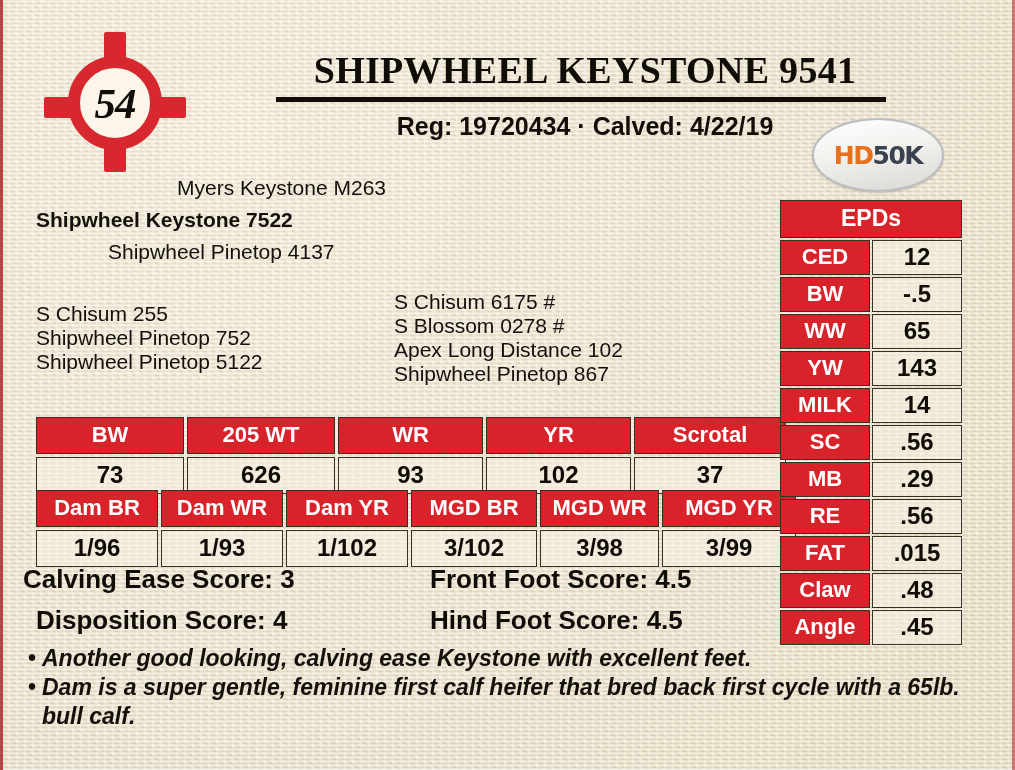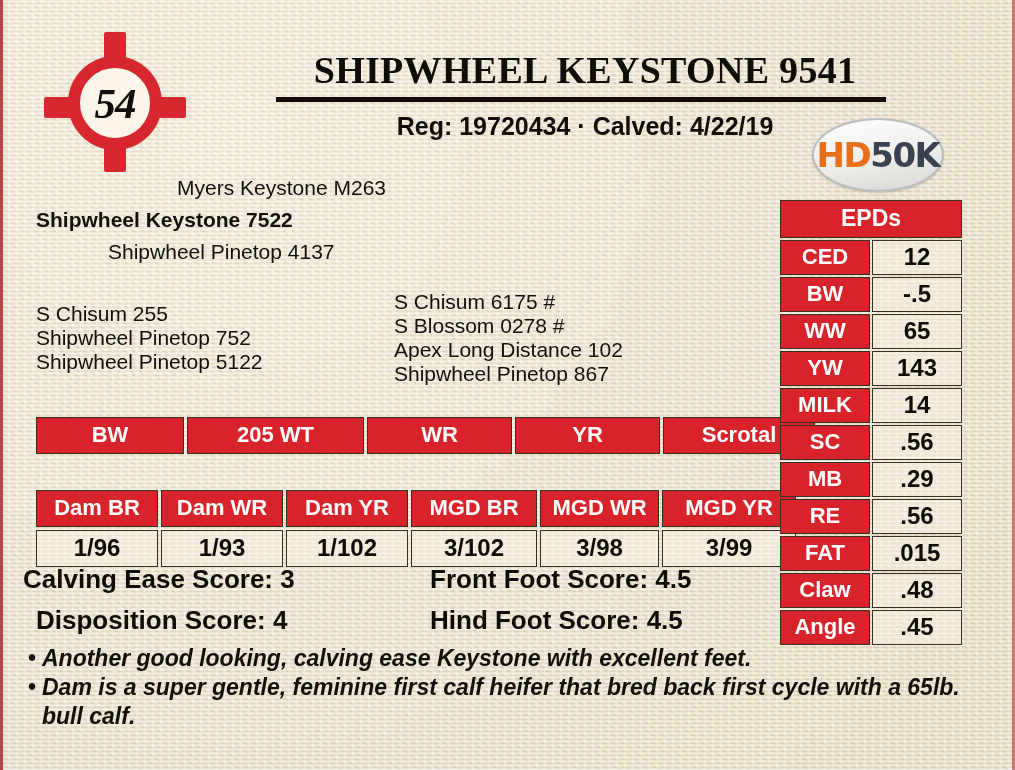--- a/index.html
+++ b/index.html
@@ -42,21 +42,21 @@
            color:#100c06; letter-spacing:.3px; white-space:nowrap; }
   #title-rule { position:absolute; left:276px; top:97px; width:610px; height:5px; background:#120d08; }
   #subtitle { position:absolute; left:255px; top:112px; width:660px; text-align:center;
               font-weight:bold; font-size:25px; color:#120d08; white-space:nowrap; }
 
   
   #hd50k { position:absolute; left:812px; top:118px; width:132px; height:74px;
            border-radius:50%; background:linear-gradient(170deg,#ffffff 0%, #f2f1ee 45%, #d9d8d4 100%);
            border:2px solid #b9bcc0; display:flex; align-items:center; justify-content:center;
            box-shadow:0 1px 2px rgba(90,80,60,.28); }
-  #hd50k .lg { font-weight:bold; font-size:34px; letter-spacing:-1.5px; font-family:"DejaVu Sans", sans-serif; }
+  #hd50k .lg { font-weight:bold; font-size:25px; letter-spacing:-1.5px; font-family:"DejaVu Sans", sans-serif; }
   #hd50k .hd { color:#e8701a; }
   #hd50k .k50 { color:#3a4150; }
 
   
   .ped { position:absolute; font-size:21px; color:#14100a; white-space:nowrap; }
   #ped-left { left:36px; top:172px; width:350px; }
   #ped-left .l { height:32px; line-height:32px; }
   #ped-left .gp { padding-left:72px;text-align:right; }
   #ped-left .p  { font-weight:bold; padding-left:0px; }
   #ped-left .gd { padding-left:72px; }
@@ -149,24 +149,31 @@
     <div class="l">S Chisum 6175 #</div>
     <div class="l">S Blossom 0278 #</div>
     <div class="l">Apex Long Distance 102</div>
     <div class="l">Shipwheel Pinetop 867</div>
   </div>
 
   <table class="meas" id="tbl-perf">
     <tbody>
         <tr>
       <th style="width:148px">BW</th>
-      <th style="width:177px">205 WT</th>
+      <th style="width:148px">205 WT</th>
       <th style="width:145px">WR</th>
       <th style="width:145px">YR</th>
       <th style="width:152px">Scrotal</th>
+    </tr>
+    <tr>
+      <td>73</td>
+      <td>626</td>
+      <td>93</td>
+      <td>102</td>
+      <td>37</td>
     </tr>
   </tbody>
     </table>
 
   <table class="meas" id="tbl-dam">
     <tbody>
         <tr>
       <th style="width:122px">Dam BR</th>
       <th style="width:122px">Dam WR</th>
       <th style="width:122px">Dam YR</th>

